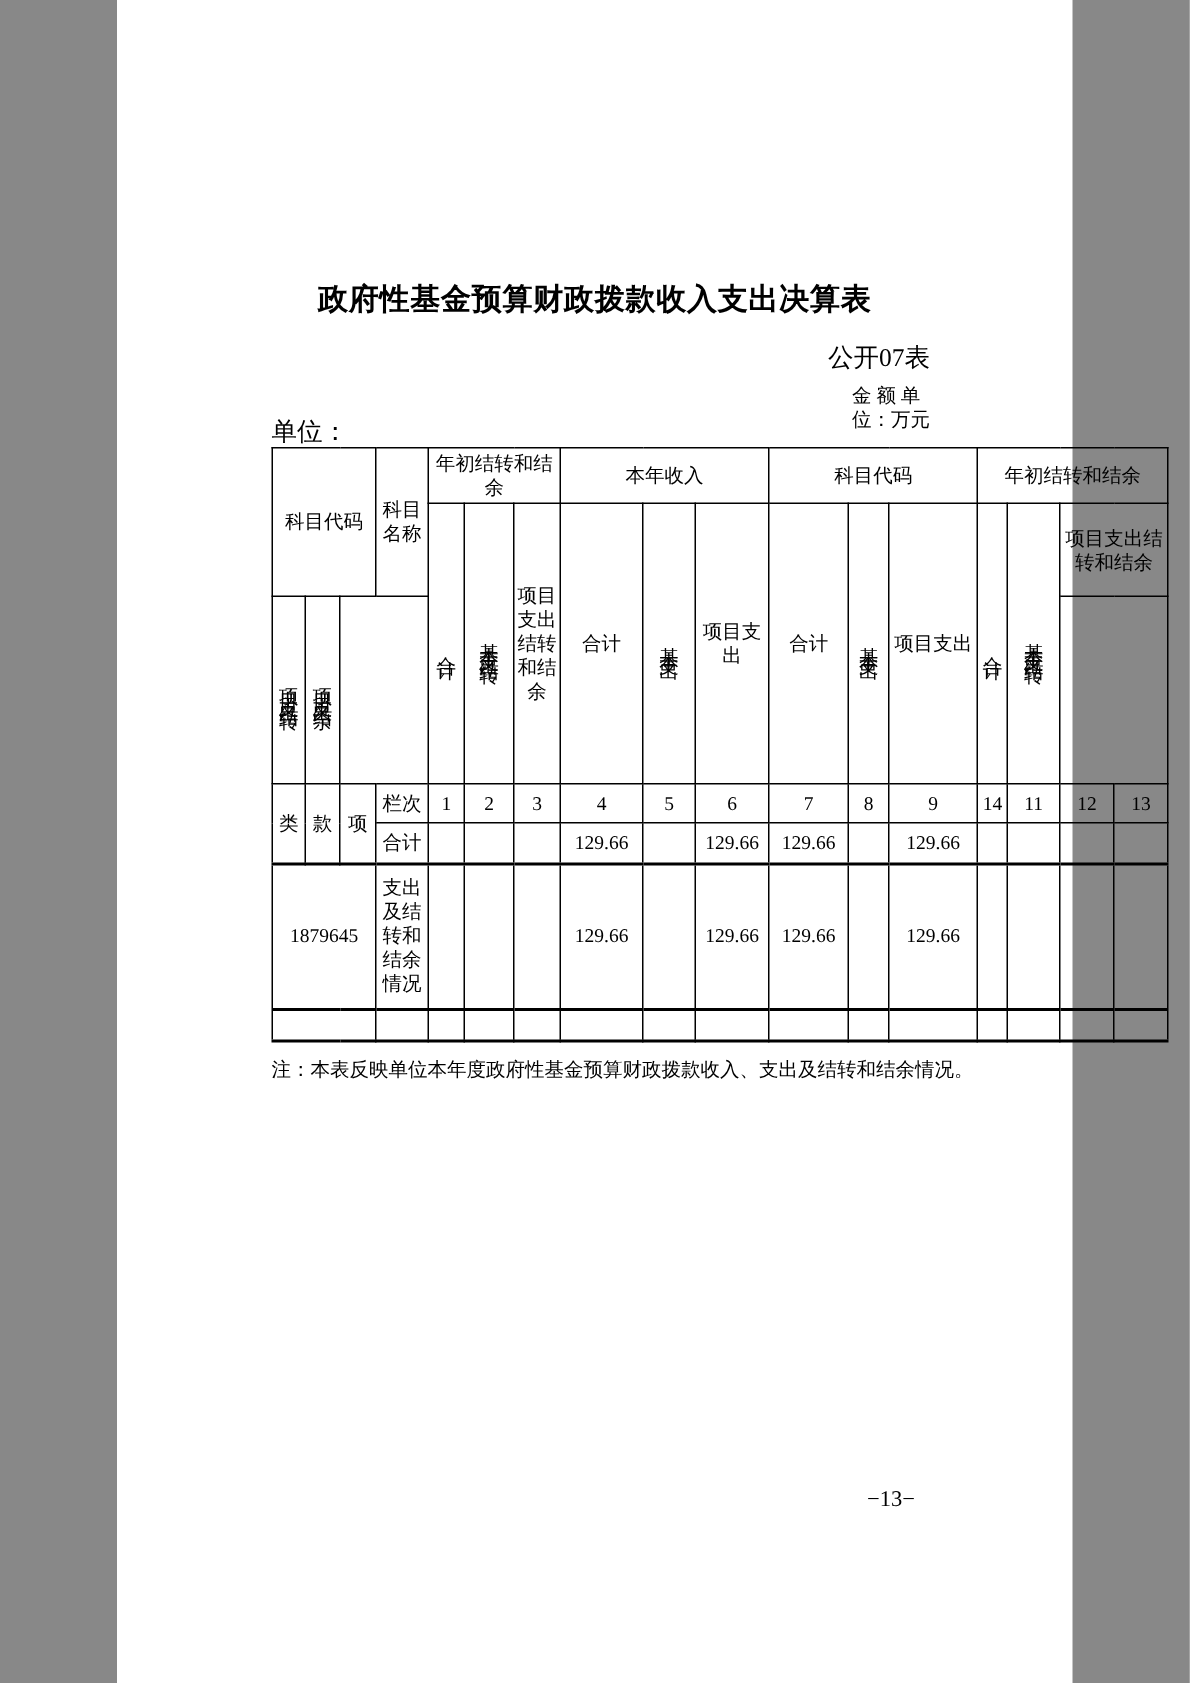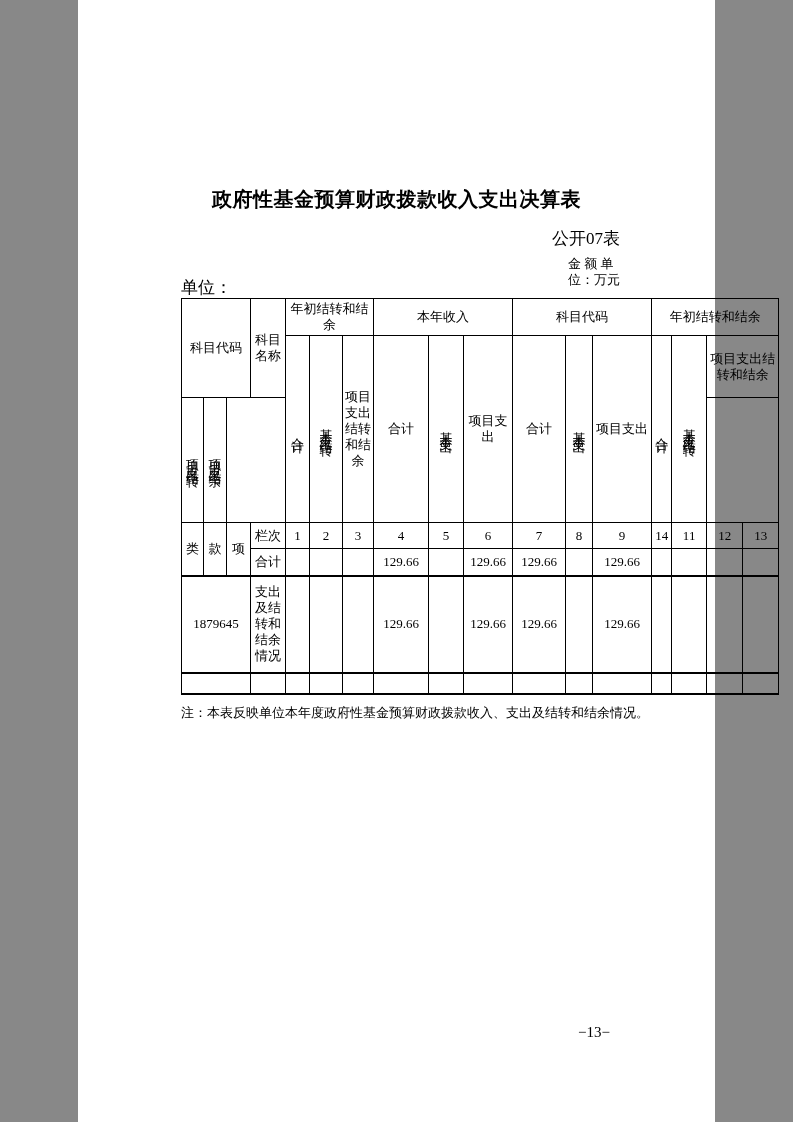--- a/index.html
+++ b/index.html
@@ -64,21 +64,20 @@
   td.grp   { padding: 0 1px; }
   td.val   { text-align: right; padding-right: 2px; margin-top: 41px; }
   .note {
     position: absolute; top: 704px; left: 103px;
     font-size: 13px;
     font-family: Liberation Serif, serif;
   }
   .page-num {
     position: absolute; top: 992px; right: 105px;
     font-size: 15px;
-    margin-top: 32px;
   }
 </style>
 </head>
 <body>
 
 <div class="page">
 
   <div class="doc-title">政府性基金预算财政拨款收入支出决算表</div>
 
   <div class="table-no">公开07表</div>

